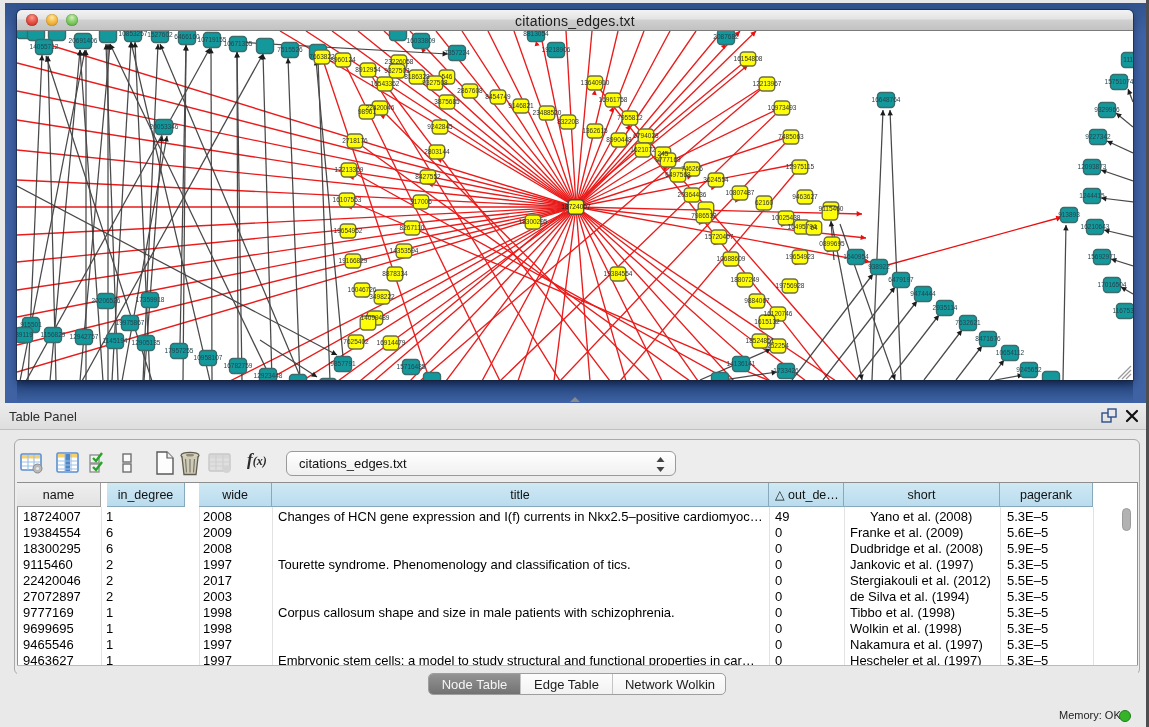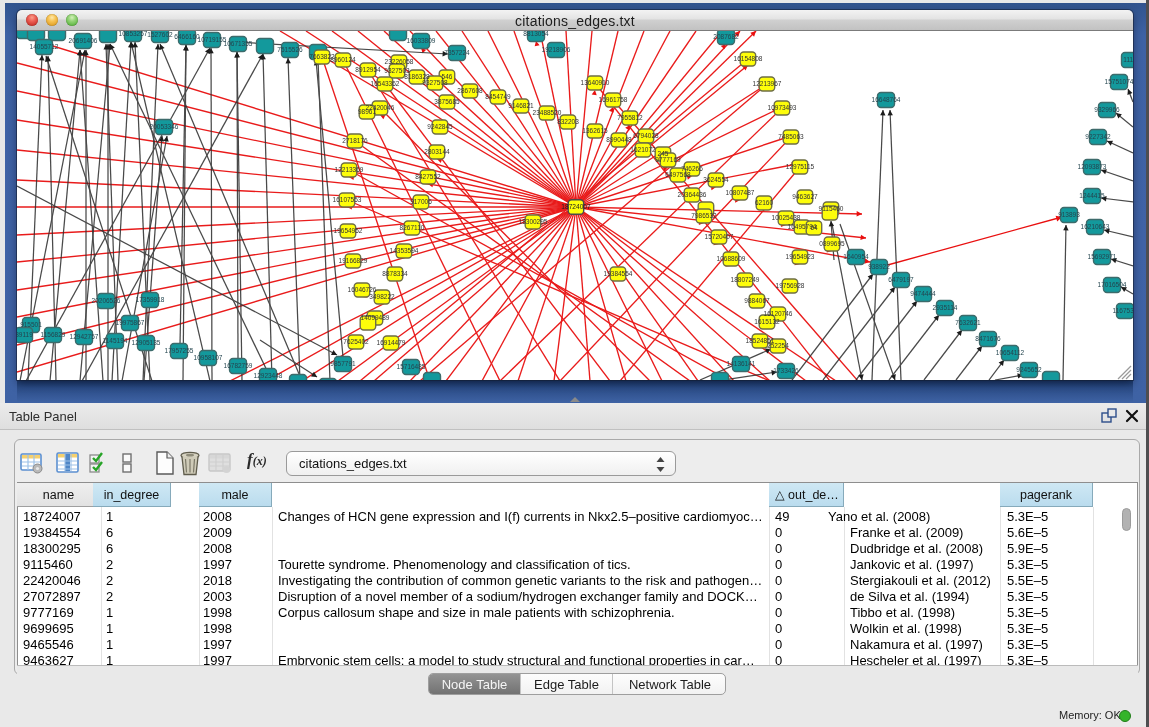--- a/index.html
+++ b/index.html
@@ -643,38 +643,40 @@
 <div class="ticon" style="left:247px;top:450px;width:30px;height:24px;font-family:'Liberation Serif',serif;font-style:italic;font-weight:bold;font-size:17px;color:#2a2a2a">f<span style="font-size:12px">(x)</span></div>
 
   <div id="dropdown">citations_edges.txt
     <svg style="position:absolute;right:10px;top:5px" width="9" height="15">
       <path d="M4.5 0 L8.5 5 L0.5 5 Z" fill="#444"></path>
         <path d="M4.5 15 L8.5 10 L0.5 10 Z" fill="#444"></path>
     </svg>
   </div>
   <div id="tbl"></div>
   <div class="th gray" style="left:17px;width:84px">name</div>
-  <div class="th" style="left:93px;width:78px">in_degree</div>
-  <div class="th" style="left:199px;width:73px">male</div>
+  <div class="th" style="left:107px;width:78px">in_degree</div>
+  <div class="th" style="left:199px;width:73px">wide</div>
+  <div class="th" style="left:272px;width:497px">title</div>
   <div class="th" style="left:769px;width:75px;text-align:left;padding-left:6px">△ out_de…</div>
+  <div class="th" style="left:844px;width:156px">short</div>
   <div class="th" style="left:1000px;width:93px">pagerank</div>
   <div class="colline" style="left:101px"></div>
   <div class="colline" style="left:199px"></div>
   <div class="colline" style="left:272px"></div>
   <div class="colline" style="left:769px"></div>
   <div class="colline" style="left:844px"></div>
   <div class="colline" style="left:1000px"></div>
   <div class="colline" style="left:1093px"></div>
   <div class="tr" style="top:509px">
       <span style="left:23px">18724007</span>
       <span style="left:106px">1</span>
       <span style="left:203px">2008</span>
       <span style="left:278px">Changes of HCN gene expression and I(f) currents in Nkx2.5–positive cardiomyoc…</span>
       <span style="left:775px">49</span>
-      <span style="left:828px">Yano et al. (2008)</span>
+      <span style="left:870px">Yano et al. (2008)</span>
       <span style="left:1007px">5.3E–5</span>
     </div>
     <div class="tr" style="top:525px">
       <span style="left:23px">19384554</span>
       <span style="left:106px">6</span>
       <span style="left:203px">2009</span>
       <span style="left:775px">0</span>
       <span style="left:850px">Franke et al. (2009)</span>
       <span style="left:1007px">5.6E–5</span>
     </div>
@@ -691,31 +693,29 @@
       <span style="left:106px">2</span>
       <span style="left:203px">1997</span>
       <span style="left:278px">Tourette syndrome. Phenomenology and classification of tics.</span>
       <span style="left:775px">0</span>
       <span style="left:850px">Jankovic et al. (1997)</span>
       <span style="left:1007px">5.3E–5</span>
     </div>
     <div class="tr" style="top:573px">
       <span style="left:23px">22420046</span>
       <span style="left:106px">2</span>
-      <span style="left:203px">2018</span>
-      <span style="left:278px">Investigating the contribution of common genetic variants to the risk and pathogen…</span>
+      <span style="left:203px">2017</span>
       <span style="left:775px">0</span>
       <span style="left:850px">Stergiakouli et al. (2012)</span>
       <span style="left:1007px">5.5E–5</span>
     </div>
     <div class="tr" style="top:589px">
       <span style="left:23px">27072897</span>
       <span style="left:106px">2</span>
       <span style="left:203px">2003</span>
-      <span style="left:278px">Disruption of a novel member of a sodium/hydrogen exchanger family and DOCK…</span>
       <span style="left:775px">0</span>
       <span style="left:850px">de Silva et al. (1994)</span>
       <span style="left:1007px">5.3E–5</span>
     </div>
     <div class="tr" style="top:605px">
       <span style="left:23px">9777169</span>
       <span style="left:106px">1</span>
       <span style="left:203px">1998</span>
       <span style="left:278px">Corpus callosum shape and size in male patients with schizophrenia.</span>
       <span style="left:775px">0</span>
@@ -745,16 +745,16 @@
       <span style="left:278px">Embryonic stem cells: a model to study structural and functional properties in car…</span>
       <span style="left:775px">0</span>
       <span style="left:850px">Hescheler et al. (1997)</span>
       <span style="left:1007px">5.3E–5</span>
     </div>
   <div id="vscroll"></div>
   <div id="tblbottom"></div>
   <div id="tabs">
     <div class="seg sel" style="left:0;width:91px">Node Table</div>
     <div class="seg" style="left:91px;width:92px;border-left:1px solid #c4c4c4">Edge Table</div>
-    <div class="seg" style="left:183px;width:115px;border-left:1px solid #c4c4c4">Network Table</div>
+    <div class="seg" style="left:183px;width:115px;border-left:1px solid #c4c4c4">Network Wolkin</div>
   </div>
   <div id="memok">Memory: OK</div>
     <div id="memdot"></div>
 </div>
 </body></html>

